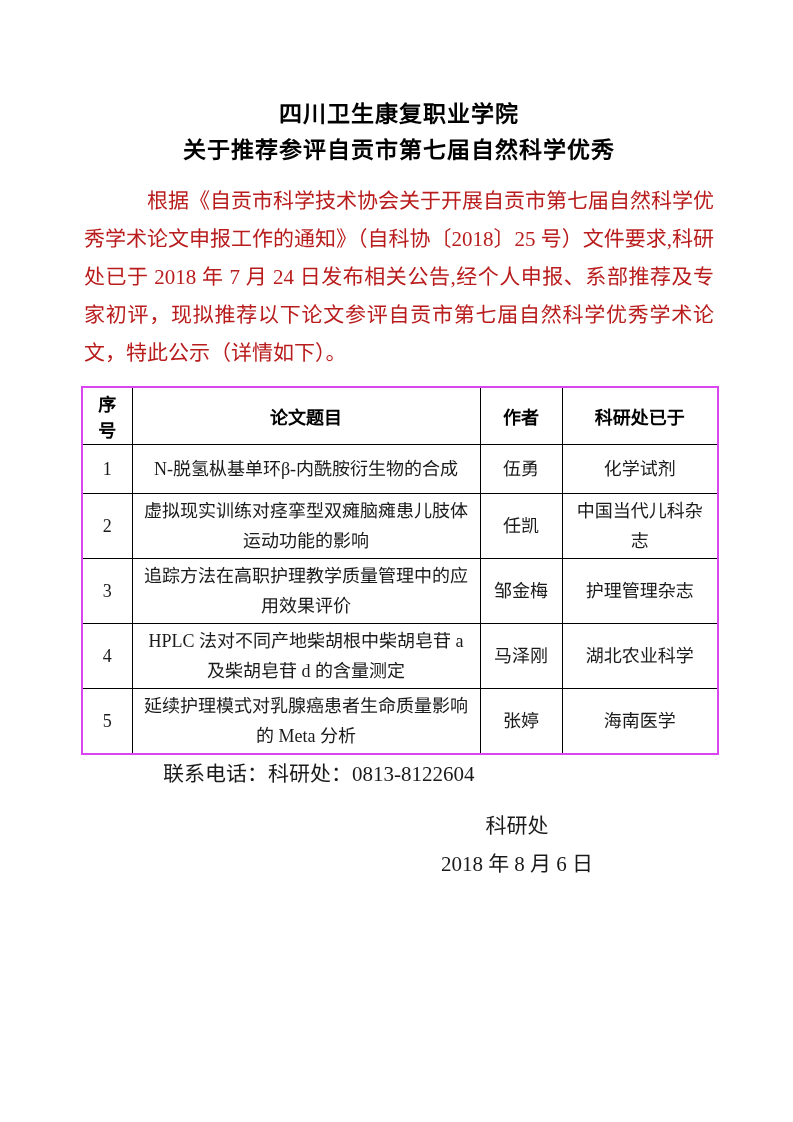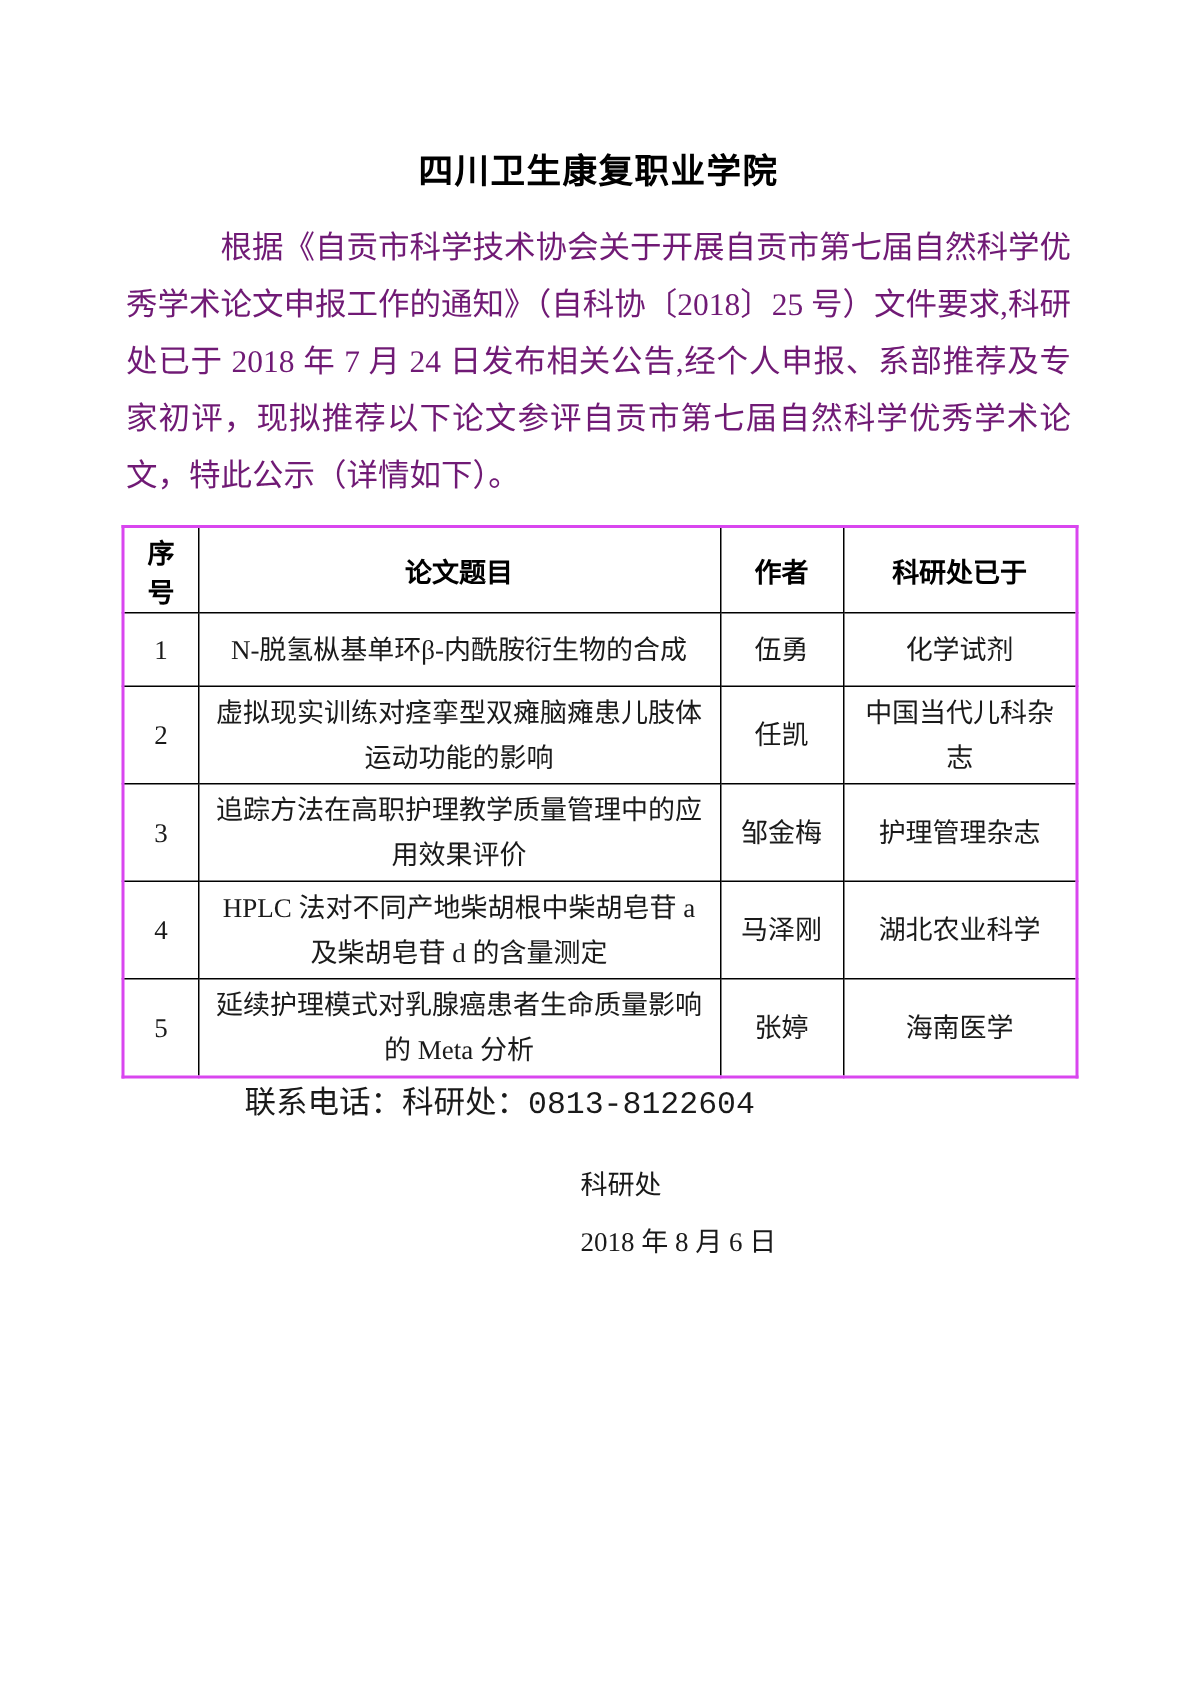--- a/index.html
+++ b/index.html
@@ -25,21 +25,21 @@
     font-size: 23px;
     line-height: 36px;
     letter-spacing: 1px;
     color: #000000;
   }
   .para {
     margin: 0;
     font-size: 21px;
     line-height: 38px;
     text-align: justify;
-    color: #701a75;
+    color: #b91c1c;
   }
   .intro { margin-top: 14px; text-indent: 63px; }
   .closing { margin-top: 36px; text-indent: 79px; }
   table.papers {
     border-collapse: collapse;
     table-layout: fixed;
     width: 636px;
     margin-top: 14px;
     margin-left: -3px;
     border: 2px solid #d946ef;
@@ -54,40 +54,42 @@
   }
   table.papers th {
     font-family: "Liberation Sans", "DejaVu Sans", sans-serif;
     font-weight: 700;
     height: 42px;
     color: #000000;
   }
   table.papers td { line-height: 30px; color: #1a1a1a; }
   tr.row-single td { height: 44px; }
   tr.row-double td { height: 60px; }
-  .contact-line { font-size: 21px; line-height: 38px; font-family: Liberation Mono, monospace; }
+  .contact-line { font-size: 21px; line-height: 38px; }
   .contact-1 { padding-left: 79px; }
   .contact-2 { padding-left: 176px; }
   .signature {
     margin-top: 14px;
     margin-left: auto;
     margin-right: 67px;
     width: 260px;
-    font-size: 18px;
+    text-align: center;
+    font-size: 21px;
     line-height: 38px;
   }
 </style>
 </head>
 <body>
 
 <div class="page">
   <div class="content">
 
     <header class="title-block">
       <div>四川卫生康复职业学院</div>
+      <div>关于推荐参评自贡市第七届自然科学优秀</div>
     </header>
 
     <p class="para intro">根据《自贡市科学技术协会关于开展自贡市第七届自然科学优秀学术论文申报工作的通知》（自科协〔2018〕25 号）文件要求,科研处已于 2018 年 7 月 24 日发布相关公告,经个人申报、系部推荐及专家初评，现拟推荐以下论文参评自贡市第七届自然科学优秀学术论文，特此公示（详情如下）。</p>
 
     <table class="papers">
       <colgroup>
         <col style="width:50px">
         <col style="width:348px">
         <col style="width:82px">
         <col style="width:156px">

